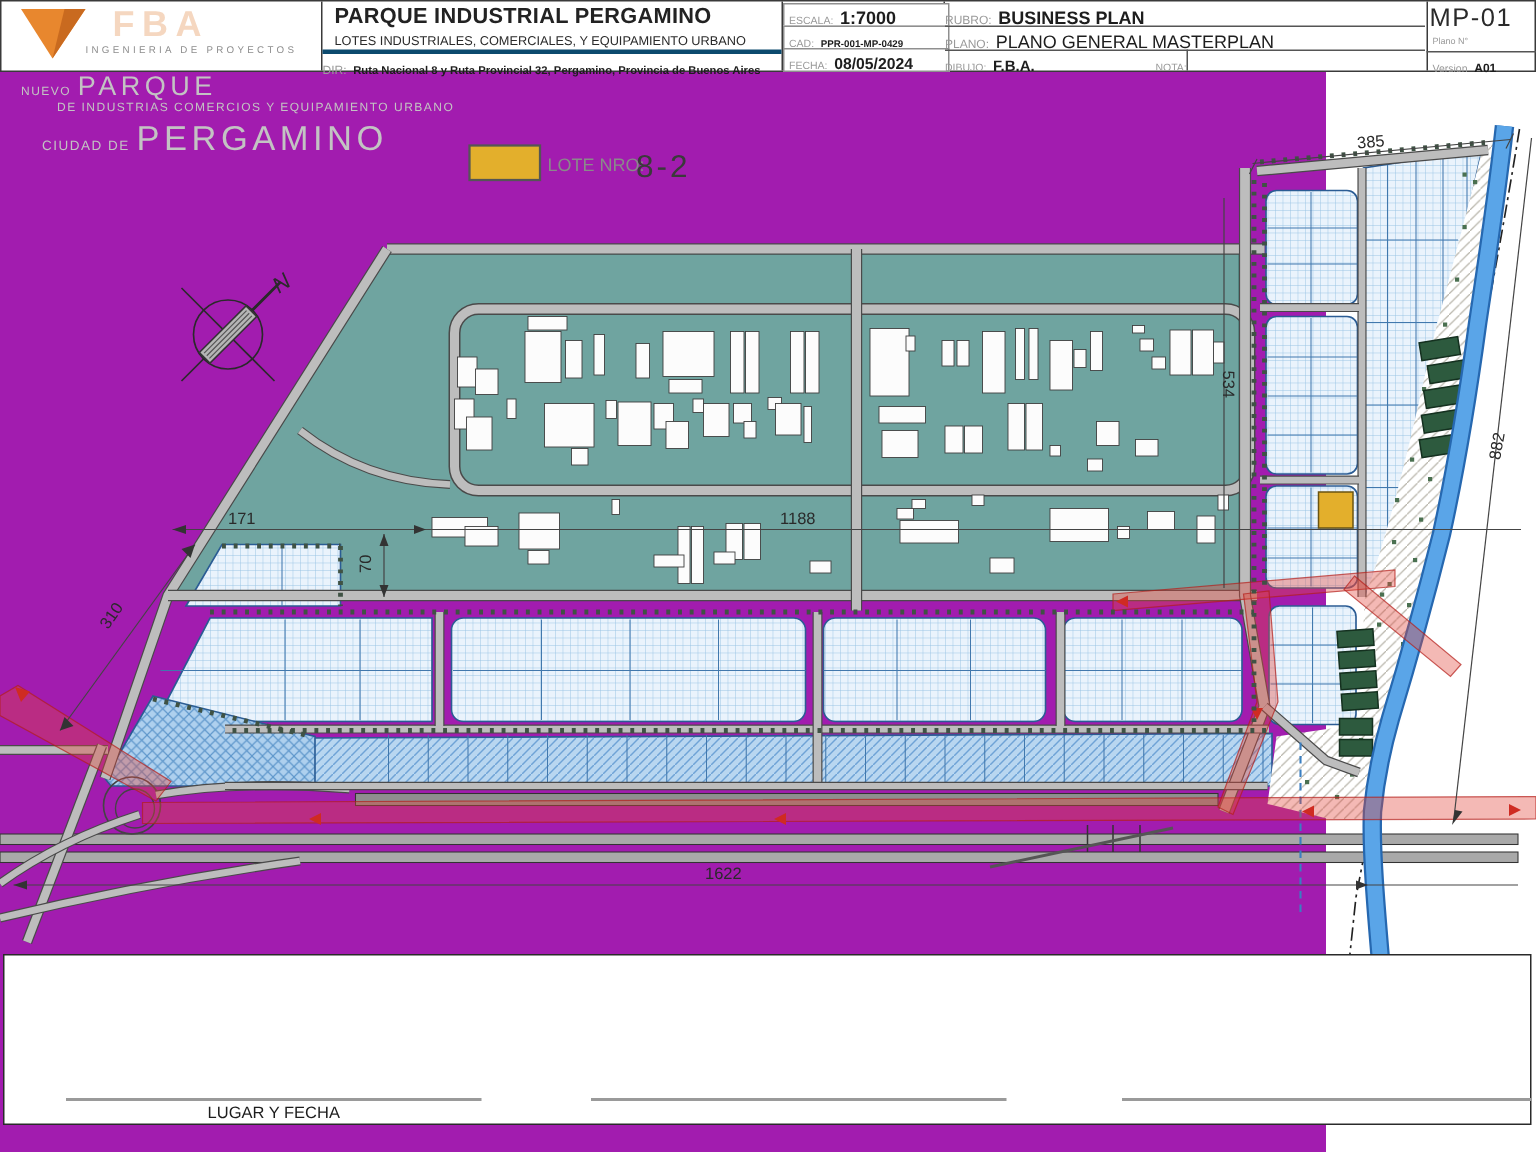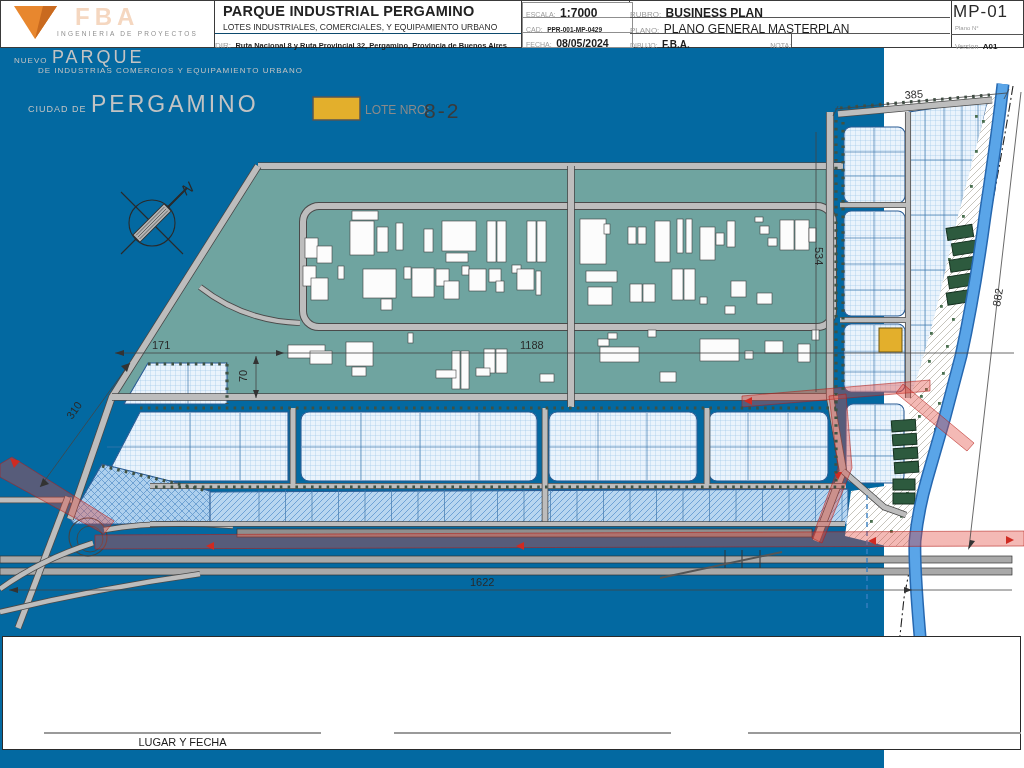--- a/index.html
+++ b/index.html
@@ -1,45 +1,45 @@
 <!DOCTYPE html>
 <html><head>
 <meta charset="utf-8">
 <style>
   html,body{margin:0;padding:0;background:#fff;width:1024px;height:768px;overflow:hidden;
     font-family:"Liberation Sans",sans-serif;}
   .abs{position:absolute;}
-  #page{position:relative;width:884px;height:768px;background:#0369a1;}
+  #page{position:relative;width:884px;height:768px;background:#a21caf;}
 
   
   #tb{left:0;top:0;width:1022px;height:46px;border:1.5px solid #3a3a3a;background:#fff;z-index:3;}
   .vline{top:0;height:46px;border-left:1px solid #3a3a3a;}
   .hl{border-top:1px solid #555;}
   .lbl{color:#9a9a9a;font-size:7px;}
   .val{color:#1d1d1d;font-weight:bold;}
   #logo-tri{left:12px;top:3px;}
   #logo-faint{left:74px;top:2px;font-size:24px;font-weight:bold;letter-spacing:5px;color:rgba(228,150,90,.38);}
   #logo-tag{left:56px;top:29px;font-size:6.5px;letter-spacing:2.2px;color:#8e8e8e;}
   #proj-title{left:222px;top:2px;font-size:14.5px;font-weight:bold;color:#222;letter-spacing:.2px;}
   #proj-sub{left:222px;top:21px;font-size:8.5px;color:#2a2a2a;}
-  #dir-row{left:214px;top:32px;width:306px;height:14px;border-top:1px solid #0c4a6e;}
+  #dir-row{left:214px;top:32px;width:306px;height:14px;border-top:3px solid #0c4a6e;}
   #dir-row .lbl{font-size:8px;}
   .cellrow{left:521px;width:106px;height:14px;border:1px solid #8f8f8f;background:#fff;padding-left:3px;white-space:nowrap;overflow:hidden;}
   .rrow{left:629px;width:320px;white-space:nowrap;overflow:hidden;}
   #sheet-code{left:952px;top:1px;width:70px;text-align:left;font-size:17px;color:#2a2a2a;letter-spacing:1px;}
   #sheet-nlabel{left:954px;top:24px;font-size:6px;color:#9a9a9a;}
   #sheet-vrow{left:950px;top:33px;width:72px;height:13px;border-top:1px solid #555;padding-left:4px;}
 
   
   #wm{left:14px;top:48px;z-index:2;color:#c3c3c3;pointer-events:none;line-height:1.05;white-space:nowrap;}
   .wm-s{font-size:8px;letter-spacing:1px;}
   .wm-l1{font-size:18px;letter-spacing:3px;}
   .wm-l3{font-size:23px;letter-spacing:3px;}
   #wm .row2{margin-left:24px;font-size:8px;letter-spacing:1px;}
-  #wm .row3{margin-left:14px;margin-top:17px;}
+  #wm .row3{margin-left:14px;margin-top:4px;}
 
   
   #plan{left:0;top:46px;z-index:1;}
   svg text{font-family:"Liberation Sans",sans-serif;}
   .dimt{font-size:11px;fill:#2a2a2a;}
   .diml{stroke:#444;stroke-width:0.8;fill:none;}
   .cmp{stroke:#2a2a2a;stroke-width:1.1;fill:none;}
   .td{stroke:#3f5244;stroke-width:3.2;stroke-dasharray:2.6 5.2;fill:none;}
   .gb{fill:#2d5a3e;stroke:#14301f;stroke-width:1;}
   .dashdot{stroke:#222;stroke-width:1.1;fill:none;stroke-dasharray:9 3 2 3;}

